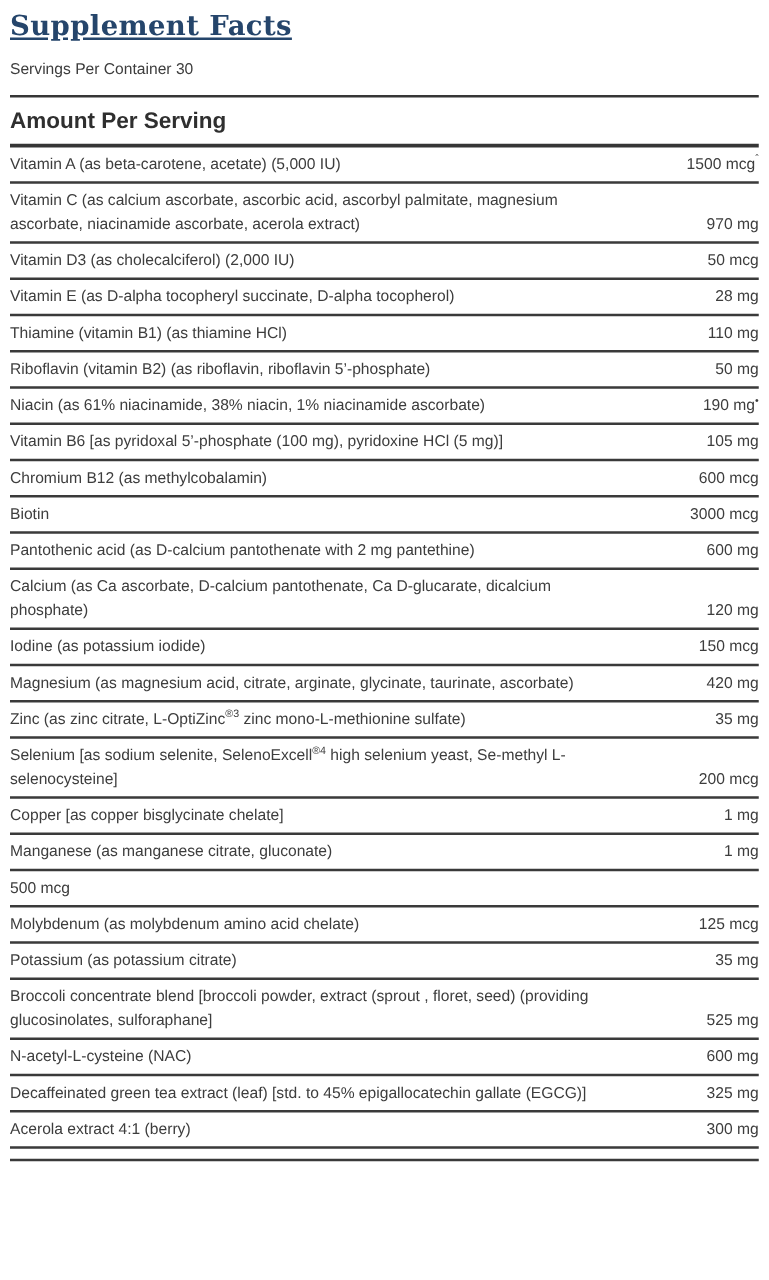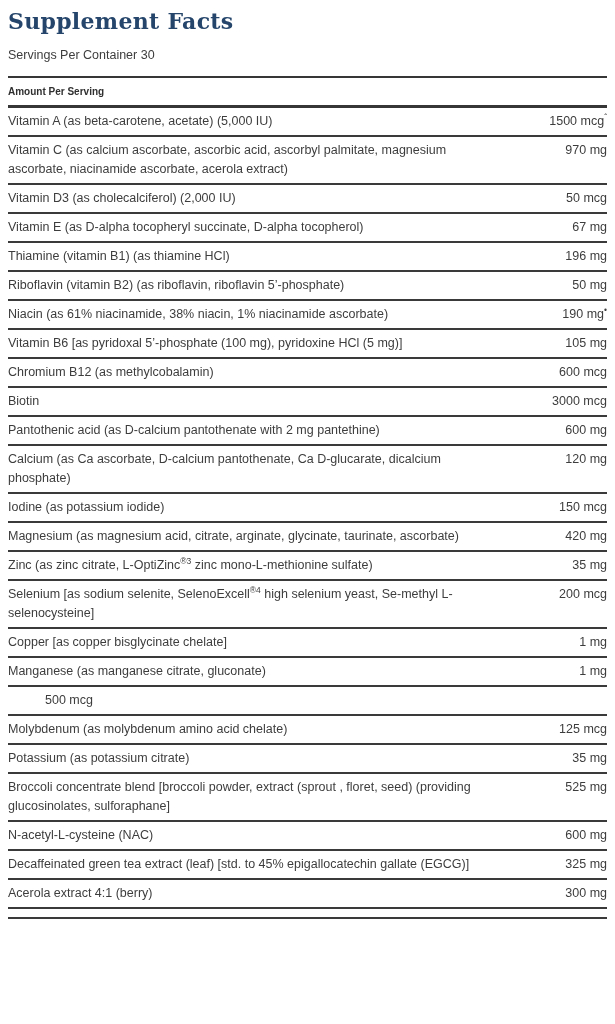--- a/index.html
+++ b/index.html
@@ -18,56 +18,56 @@
   .label-container {
     padding: 0 8px 0 8px;
   }
   .title {
     font-family: "DejaVu Serif", serif;
     font-size: 22px;
     font-weight: 600;
     color: #25456b;
     letter-spacing: 0.3px;
     margin: 8px 0 0 0;
+    text-decoration: underline;
   }
   .meta-line {
     font-size: 12.5px;
     line-height: 1.3;
     margin: 13px 0;
     color: #3d3d3d;
   }
   .table-header {
     border-top: 2px solid #363636;
     border-bottom: 3px solid #363636;
-    font-size: 10px;
+    font-size: 18px;
     font-weight: bold;
     padding: 8px 0;
     color: #2f2f2f;
     margin-top: 10px;
   }
   .facts-table { width: 100%; }
   .row {
     display: flex;
     justify-content: space-between;
-    align-items: flex-start;
+    align-items: flex-end;
     border-bottom: 2px solid #3a3a3a;
     padding: 4px 0;
     font-size: 12.5px;
     line-height: 19px;
   }
   .cell-name {
     flex: 1 1 auto;
     padding-right: 14px;
     max-width: 500px;
   }
   .cell-amount {
     flex: 0 0 auto;
     white-space: nowrap;
     text-align: right;
-    margin-left: 37px;
   }
   sup.mark, sup.reg {
     font-size: 0.68em;
     line-height: 0;
   }
 </style>
 </head>
 <body>
 
 <div class="label-container">
@@ -85,26 +85,26 @@
     <div class="cell-amount">970 mg</div>
   </div>
 
   <div class="row">
     <div class="cell-name">Vitamin D3 (as cholecalciferol) (2,000 IU)</div>
     <div class="cell-amount">50 mcg</div>
   </div>
 
   <div class="row">
     <div class="cell-name">Vitamin E (as D-alpha tocopheryl succinate, D-alpha tocopherol)</div>
-    <div class="cell-amount">67 mg</div>
+    <div class="cell-amount">28 mg</div>
   </div>
 
   <div class="row">
     <div class="cell-name">Thiamine (vitamin B1) (as thiamine HCl)</div>
-    <div class="cell-amount">196 mg</div>
+    <div class="cell-amount">110 mg</div>
   </div>
 
   <div class="row">
     <div class="cell-name">Riboflavin (vitamin B2) (as riboflavin, riboflavin 5’-phosphate)</div>
     <div class="cell-amount">50 mg</div>
   </div>
 
   <div class="row">
     <div class="cell-name">Niacin (as 61% niacinamide, 38% niacin, 1% niacinamide ascorbate)</div>
     <div class="cell-amount">190 mg<sup class="mark">•</sup></div>

